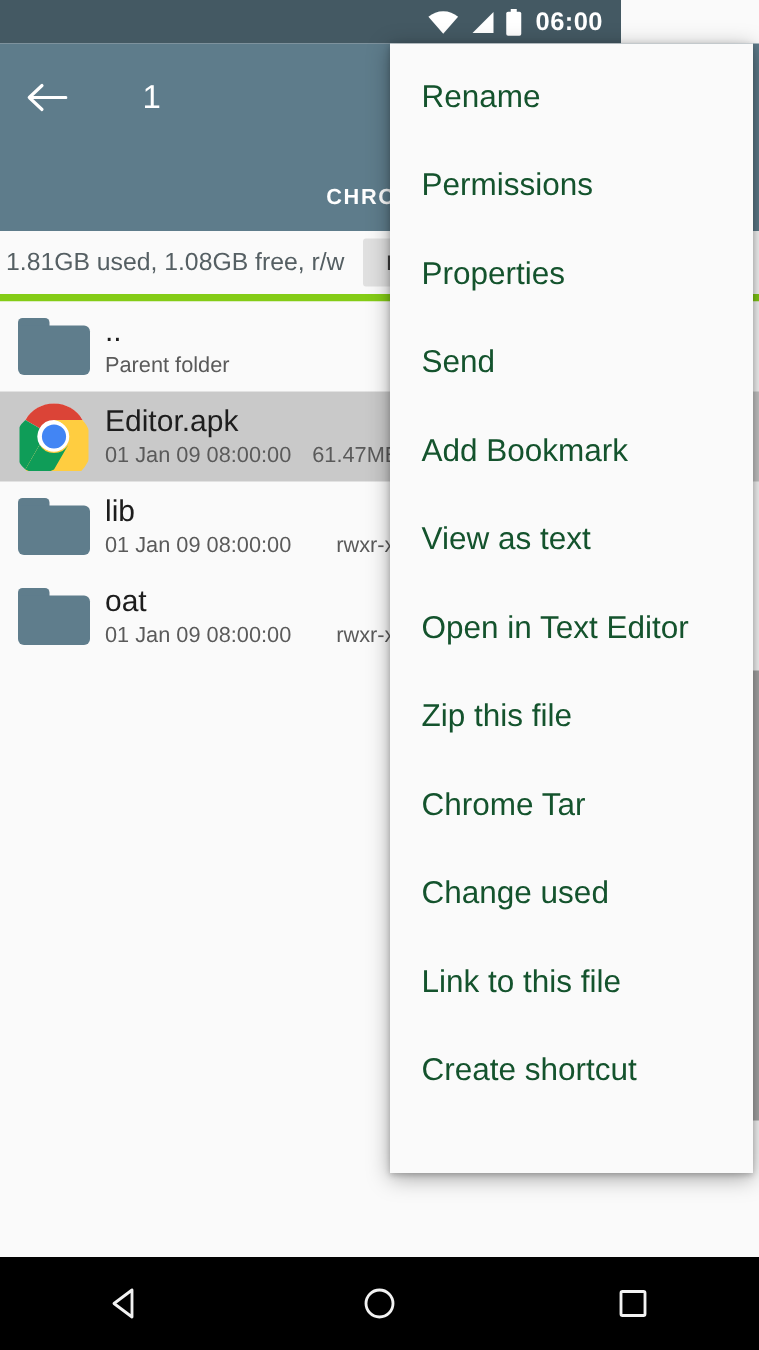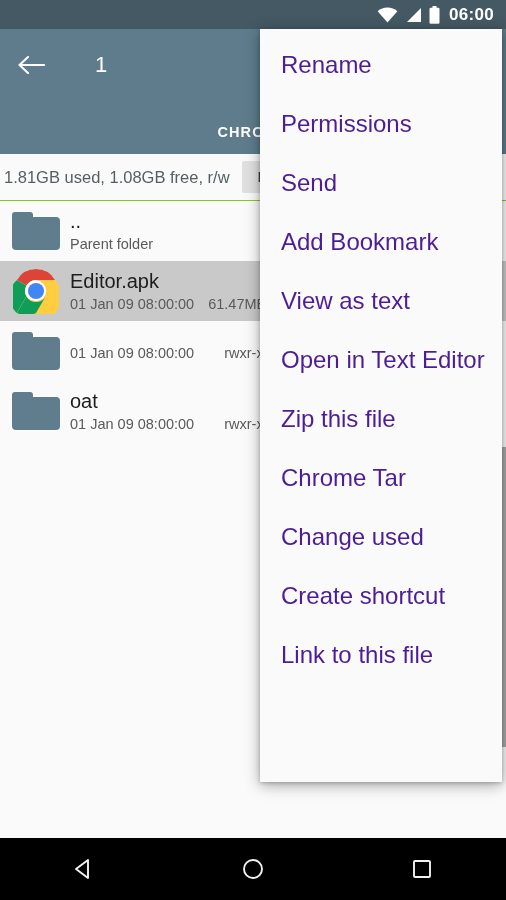--- a/index.html
+++ b/index.html
@@ -6,21 +6,21 @@
   * { margin:0; padding:0; box-sizing:border-box; }
   html,body{
     width:506px; height:900px; overflow:hidden;
     font-family:"Liberation Sans", sans-serif;
     background:#fafafa;
   }
   .phone{ position:relative; width:506px; height:900px; background:#fafafa; overflow:hidden; }
 
   
   .statusbar{
-    position:absolute; left:0; top:0; width:506px; height:29px;
+    position:absolute; left:0; top:0; width:414px; height:29px;
     background:#445963; display:flex; align-items:center;
     justify-content:flex-end; padding-right:12px; gap:7px;
   }
   .sb-icon{ display:flex; align-items:center; }
   .sb-clock{
     color:#ffffff; font-size:17px; font-weight:bold; letter-spacing:.3px;
     line-height:1; padding-left:2px;
   }
 
   
@@ -45,21 +45,21 @@
   }
   .tb-tab span{
     color:#ffffff; font-size:14.5px; font-weight:bold; letter-spacing:1.1px;
     margin-top:23px;
   }
 
   
   .storage{
     position:absolute; left:0; top:154px; width:506px; height:47px;
     background:#fafafa; display:flex; align-items:center;
-    border-bottom:1px solid #84cc16;
+    border-bottom:5px solid #84cc16;
   }
   .storage-text{
     color:#555f63; font-size:16.5px; padding-left:4px; white-space:nowrap;
   }
   .mount-btn{
     margin-left:12px; background:#e0e0e0; color:#3d3d3d;
     font-size:14px; font-weight:bold; letter-spacing:.6px;
     padding:8px 16px; border-radius:2px; white-space:nowrap;
   }
 
@@ -103,21 +103,21 @@
   
   .menu{
     position:absolute; left:260px; top:29px; width:242px; height:753px;
     background:#fafafa;
     box-shadow:0 3px 14px rgba(0,0,0,.34), 0 1px 4px rgba(0,0,0,.22);
     overflow:hidden;
   }
   .menu-list{ padding-top:6px; }
   .menu-item{
     height:59px; display:flex; align-items:center;
-    padding-left:21px; color:#4c1d95; font-size:24px; white-space:nowrap;
+    padding-left:21px; color:#14532d; font-size:21px; white-space:nowrap;
   }
 
   
   .navbar{
     position:absolute; left:0; bottom:0; width:506px; height:62px;
     background:#000000; display:flex; align-items:center; justify-content:space-around;
   }
   .nav-btn{ width:90px; height:62px; display:flex; align-items:center; justify-content:center; }
 </style>
 </head>
@@ -210,20 +210,21 @@
     </div>
 
     <div class="row">
       <div class="row-icon">
         <div class="folder">
             <div class="tab"></div>
             <div class="body"></div>
           </div>
       </div>
       <div class="row-body">
+        <span class="row-name">lib</span>
         <span class="row-sub">
           <span>01 Jan 09 08:00:00</span>
           <span class="perm">rwxr-xr-x</span>
         </span>
       </div>
     </div>
 
     <div class="row">
       <div class="row-icon">
         <div class="folder">
@@ -242,29 +243,30 @@
   </div>
 
   <div class="scroll-track">
     <div class="scroll-thumb"></div>
   </div>
 
   <div class="menu">
     <div class="menu-list">
       <div class="menu-item">Rename</div>
       <div class="menu-item">Permissions</div>
+      <div class="menu-item">Properties</div>
       <div class="menu-item">Send</div>
       <div class="menu-item">Add Bookmark</div>
       <div class="menu-item">View as text</div>
       <div class="menu-item">Open in Text Editor</div>
       <div class="menu-item">Zip this file</div>
       <div class="menu-item">Chrome Tar</div>
       <div class="menu-item">Change used</div>
+      <div class="menu-item">Link to this file</div>
       <div class="menu-item">Create shortcut</div>
-      <div class="menu-item">Link to this file</div>
     </div>
   </div>
 
   <div class="navbar">
     <div class="nav-btn">
       <svg width="26" height="26" viewBox="0 0 26 26">
         <path d="M17 4 L5 13 L17 22 Z" fill="none" stroke="#f2f2f2" stroke-width="1.9" stroke-linejoin="round"></path>
       </svg>
     </div>
     <div class="nav-btn">

